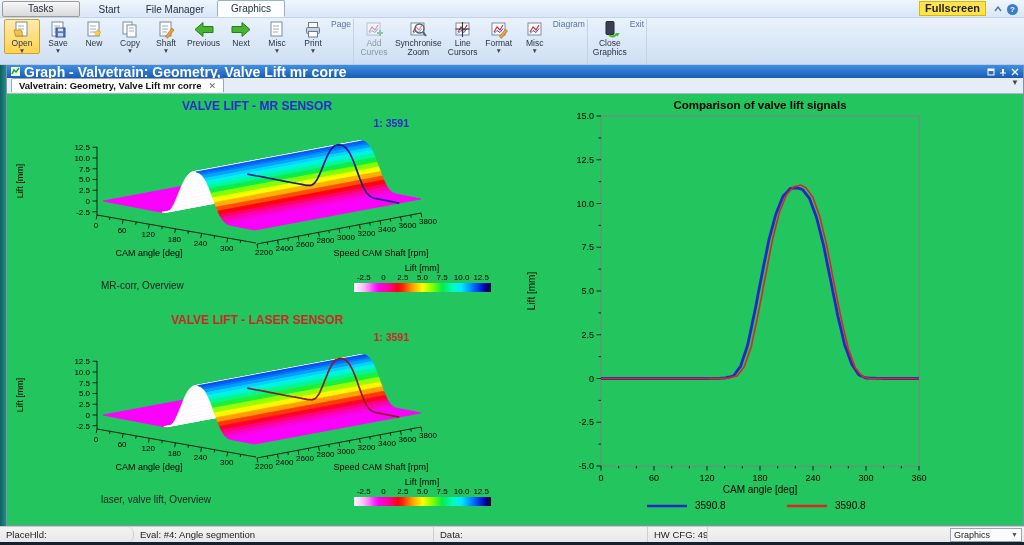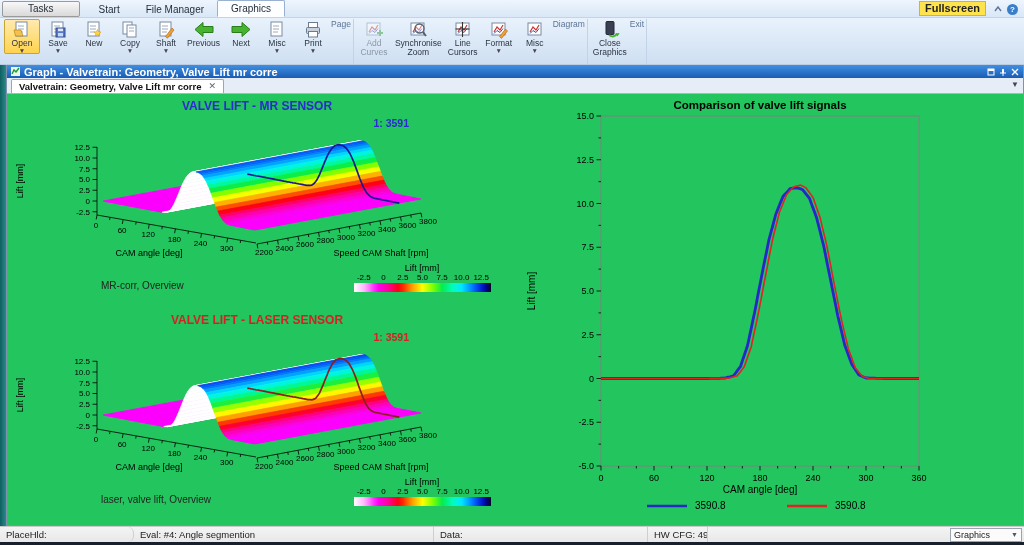--- a/index.html
+++ b/index.html
@@ -21,24 +21,24 @@
   .rgroup-label{font-size:8.5px;color:#5a7396;text-align:center;height:10px;line-height:10px;}
   .rbtn{display:flex;flex-direction:column;align-items:center;min-width:30px;padding:0 2px;font-size:8.5px;color:#2b3442;border:1px solid transparent;border-radius:2px;cursor:default;}
   .rbtn .lbl{line-height:1.02;text-align:center;white-space:nowrap;}
   .rbtn .arr{font-size:6.5px;line-height:5px;color:#445;}
   .rbtn.hl{background:linear-gradient(#ffeab0,#ffd34e);border-color:#c8a433;}
   .rbtn.disabled{opacity:.45;}
   
   .mainrow{flex:1;display:flex;min-height:0;}
   .left-strip{width:6px;background:linear-gradient(90deg,#0f5f60,#2a8a88);}
   .docwin{flex:1;display:flex;flex-direction:column;border:1px solid #7d93ad;border-top:none;min-width:0;}
-  .doc-titlebar{height:13px;background:linear-gradient(#3f8fe2,#1a5cb4);display:flex;align-items:center;color:#fff;font-size:11px;font-weight:bold;padding:0 4px;gap:4px;}
+  .doc-titlebar{height:13px;background:linear-gradient(#3f8fe2,#1a5cb4);display:flex;align-items:center;color:#fff;font-size:14px;font-weight:bold;padding:0 4px;gap:4px;}
   .doc-titlebar .t{flex:1;white-space:nowrap;overflow:hidden;}
   .tb-ic{display:flex;align-items:center;}
-  .doc-tabrow{height:15px;background:#e7edf6;border-bottom:1px solid #a8b6ca;display:flex;align-items:center;}
+  .doc-tabrow{height:15px;background:#e7edf6;border-bottom:1px solid #a8b6ca;display:flex;align-items:flex-start;}
   .doc-tab{margin-left:4px;background:#fff;border:1px solid #98a6ba;border-bottom:none;border-radius:2px 2px 0 0;font-size:9.5px;font-weight:bold;color:#111;padding:1px 7px;display:flex;gap:7px;align-items:center;}
   .doc-tab .x{color:#667;font-weight:normal;font-size:9px;}
   .doc-tabrow .spacer{flex:1;}
   .chev{font-size:8px;color:#445;margin:0 4px 2px 0;}
   .content{flex:1;background:#22c55e;position:relative;overflow:hidden;}
   .content svg{position:absolute;}
   
   .statusbar{height:15px;background:linear-gradient(#f4f4f4,#e8e8e8);border-top:1px solid #c9c9c9;display:flex;align-items:center;font-size:9.5px;color:#222;}
   .sfield{height:100%;display:flex;align-items:center;padding:0 6px;border-right:1px solid #cfcfcf;box-sizing:border-box;white-space:nowrap;overflow:hidden;}
   .sselect{margin-left:auto;margin-right:2px;width:64px;height:12px;background:#fbfbfb;border:1px solid #9aa5b1;font-size:9px;display:flex;align-items:center;justify-content:space-between;padding:0 3px;}

